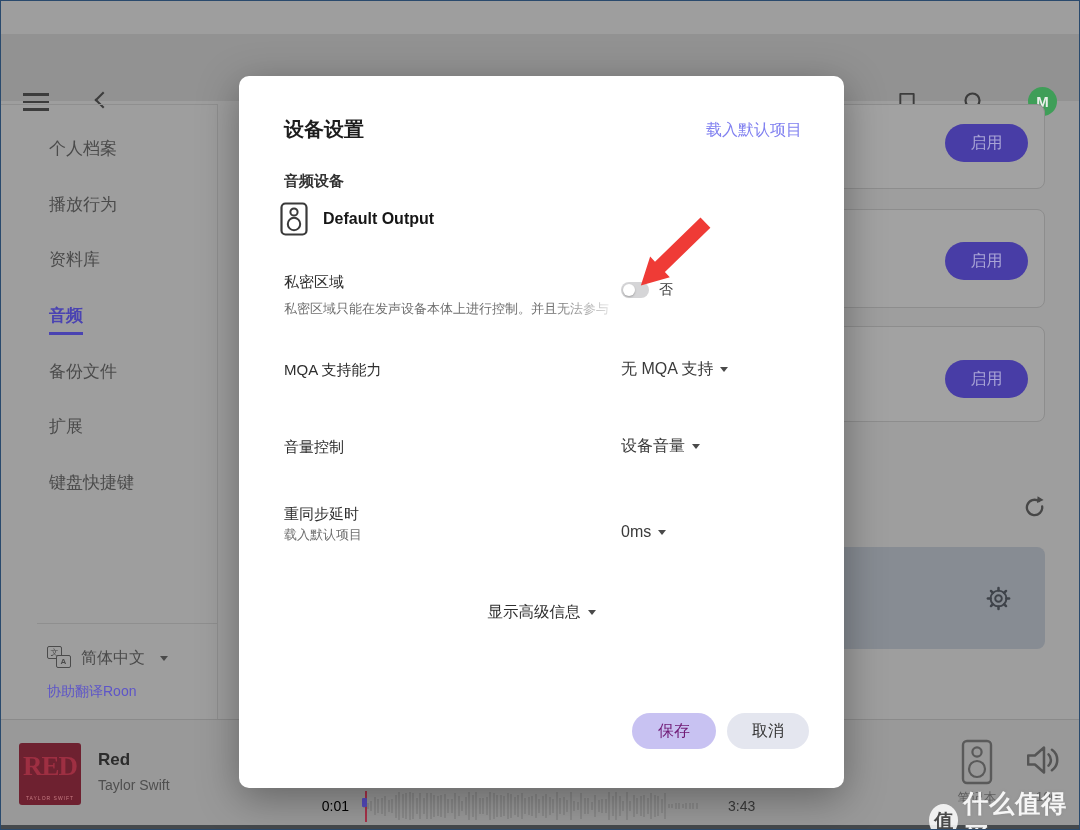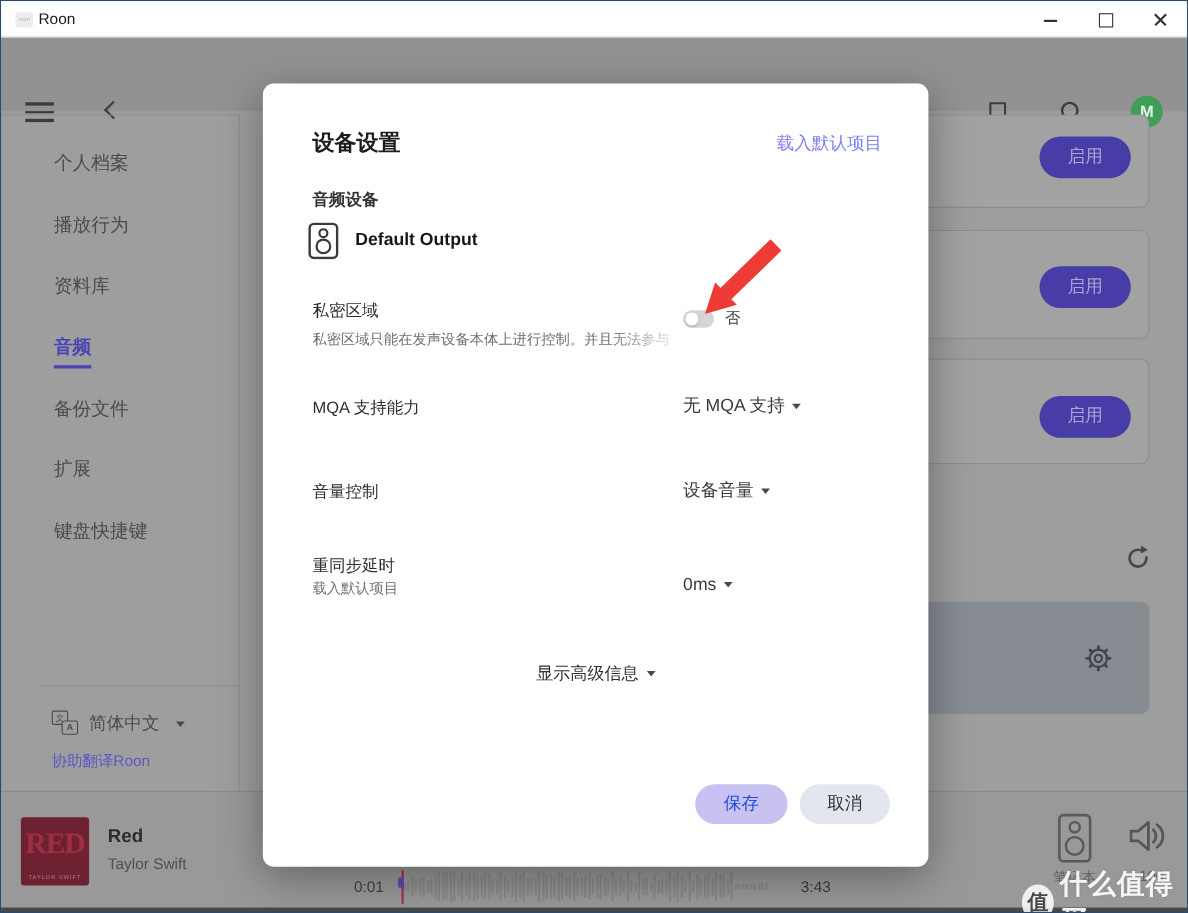--- a/index.html
+++ b/index.html
@@ -63,31 +63,31 @@
   .row-label { position:absolute; left:45px; font-size:15px; color:#2e2e2e; }
   .row-desc { position:absolute; left:45px; width:345px; font-size:13px; color:#6f6f6f; white-space:nowrap; overflow:hidden;
               -webkit-mask-image:linear-gradient(to right,#000 78%,transparent 99%); mask-image:linear-gradient(to right,#000 78%,transparent 99%); }
   .row-value { position:absolute; left:382px; font-size:16px; color:#3a3a3a; cursor:pointer; white-space:nowrap; }
   .toggle { position:absolute; left:382px; top:206px; width:28px; height:16px; border-radius:8px; background:#d5d5d7; cursor:pointer; }
   .toggle .knob { position:absolute; left:2px; top:2px; width:12px; height:12px; border-radius:50%; background:#fff; box-shadow:0 1px 2px rgba(0,0,0,0.25); }
   .toggle-val { position:absolute; left:420px; top:205px; font-size:14px; color:#3a3a3a; }
   .red-arrow { position:absolute; left:394px; top:141px; }
   .m-advanced { position:absolute; left:0; width:605px; top:526px; text-align:center; font-size:15.5px; font-weight:500; color:#2f2f2f; cursor:pointer; }
   .btn { position:absolute; top:637px; height:36px; border-radius:18px; font-size:16px; text-align:center; line-height:36px; cursor:pointer; }
-  .btn-save { left:393px; width:84px; background:#c8c2f2; color:#1d4ed8; }
+  .btn-save { left:393px; width:84px; background:#c8c2f2; color:#701a75; }
   .btn-cancel { left:488px; width:82px; background:#e4e6ef; color:#333333; }
 
   
   .playerbar { position:absolute; left:0; top:718px; width:1080px; height:106px; background:#999999; border-top:1px solid #8a8a8a; }
   .album { position:absolute; left:18px; top:23px; width:62px; height:62px; border-radius:3px; background:#6e2130; overflow:hidden; }
   .album .big { position:absolute; left:0; right:0; top:8px; text-align:center; font-size:27px; font-weight:900; letter-spacing:-1px; color:#9e2f42; font-family:"Liberation Serif","DejaVu Serif",serif; }
   .album .small { position:absolute; left:0; right:0; bottom:4px; text-align:center; font-size:5px; color:#c67a82; letter-spacing:1px; }
   .p-track { position:absolute; left:97px; top:30px; font-size:17px; font-weight:600; color:#2c2c2c; }
   .p-artist { position:absolute; left:97px; top:57px; font-size:14px; color:#4f4f4f; }
-  .p-elapsed { position:absolute; left:288px; top:78px; width:60px; text-align:right; font-size:14px; color:#404040; }
+  .p-elapsed { position:absolute; left:288px; top:78px; width:60px; text-align:right; font-size:14px; color:#000000; }
   .p-duration { position:absolute; left:727px; top:78px; font-size:14px; color:#3a3a3a; }
   .waveform { position:absolute; left:362px; top:69px; width:340px; height:34px; display:flex; align-items:center; }
   .waveform i { display:block; width:2px; margin-right:1.5px; background:#8a8a8a; }
   .playhead { position:absolute; left:364px; top:71px; width:2px; height:31px; background:#a8324a; }
   .ph-marker { position:absolute; left:361px; top:78px; width:5px; height:9px; background:#564cc0; border-radius:1px; }
   .zone-ic { position:absolute; left:958px; top:19px; }
   .zone-label { position:absolute; left:946px; top:69px; width:60px; text-align:center; font-size:13px; color:#5e5e5e; }
   .vol-ic { position:absolute; left:1026px; top:24px; cursor:pointer; }
   .vol-label { position:absolute; left:1025px; top:69px; width:42px; text-align:center; font-size:13.5px; color:#5e5e5e; }
   .bottom-strip { position:absolute; left:0; top:824px; width:1080px; height:6px; background:#45494c; }
@@ -97,27 +97,20 @@
   .wm-circle { width:33px; height:33px; border-radius:50%; background:rgba(252,252,252,0.88); color:#4a4a4a; font-size:19px; font-weight:bold; text-align:center; line-height:33px; }
   .wm-text { margin-left:5px; font-size:25px; font-weight:800; color:rgba(255,255,255,0.92); letter-spacing:1px; text-shadow:0 0 3px rgba(120,120,120,0.4); }
 
   svg { display:block; }
 </style>
 </head>
 <body>
 
 <div id="app">
 
-  <div class="titlebar">
-    <div class="roon-badge">roon</div>
-    <div class="app-title">Roon</div>
-    <div class="win-btn win-min"></div>
-    <div class="win-btn win-max"></div>
-    <div class="win-btn win-close"></div>
-  </div>
 
   <div class="navbar">
     <div class="hamburger">
         <span></span>
         <span></span>
         <span></span>
       </div>
     <div class="back-chevron"></div>
     <svg class="nav-icon" style="left:897px;top:58px;" width="18" height="21" viewBox="0 0 18 22">
       <path d="M2 2 h14 v18 l-7 -6 l-7 6 z" fill="none" stroke="#3c3c3c" stroke-width="2" stroke-linejoin="round"></path>

